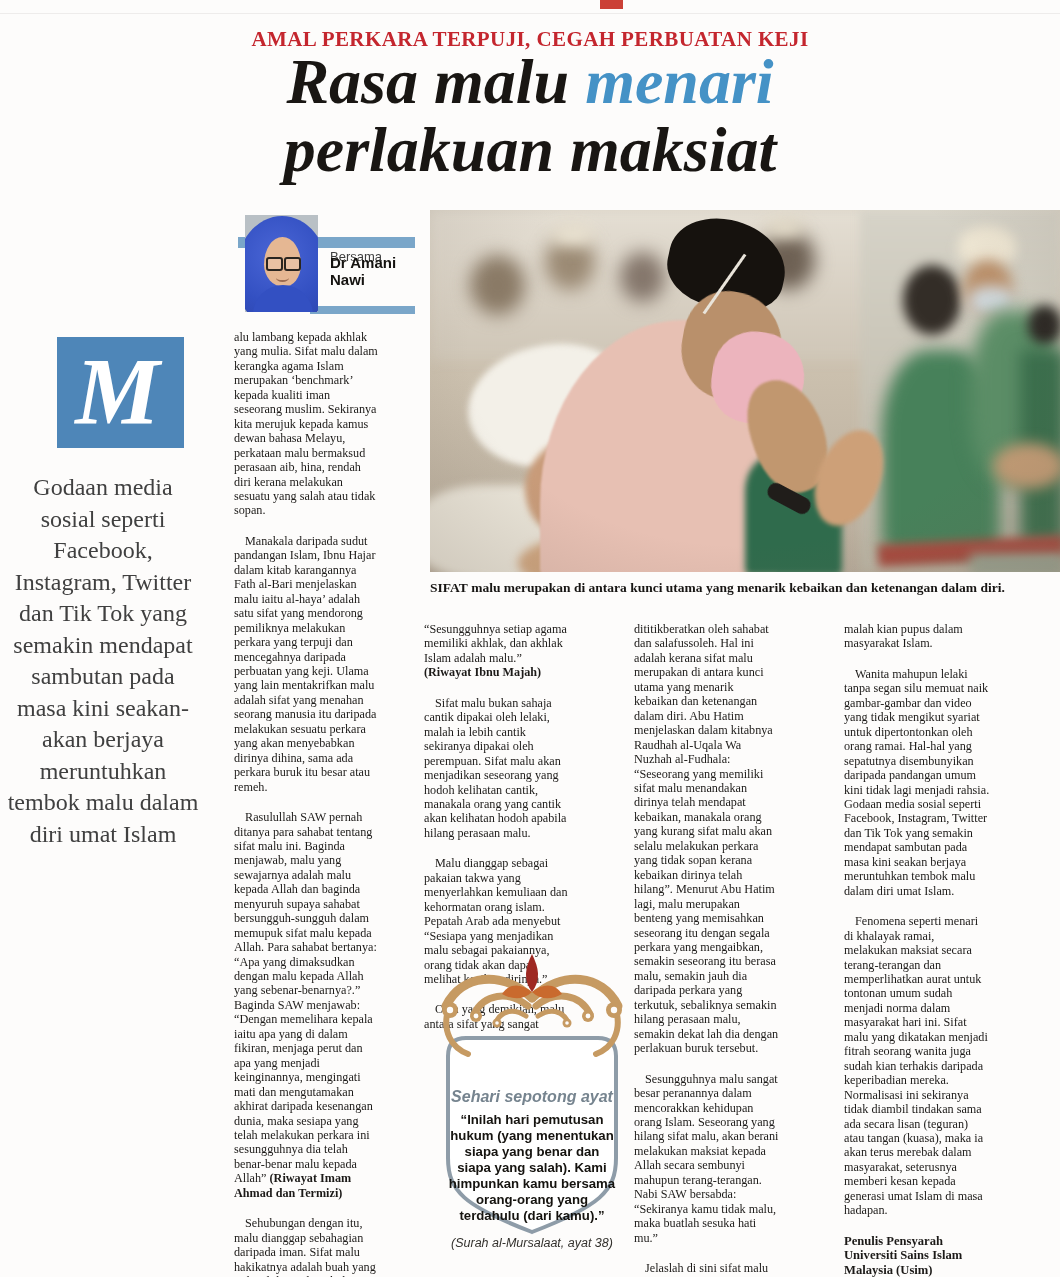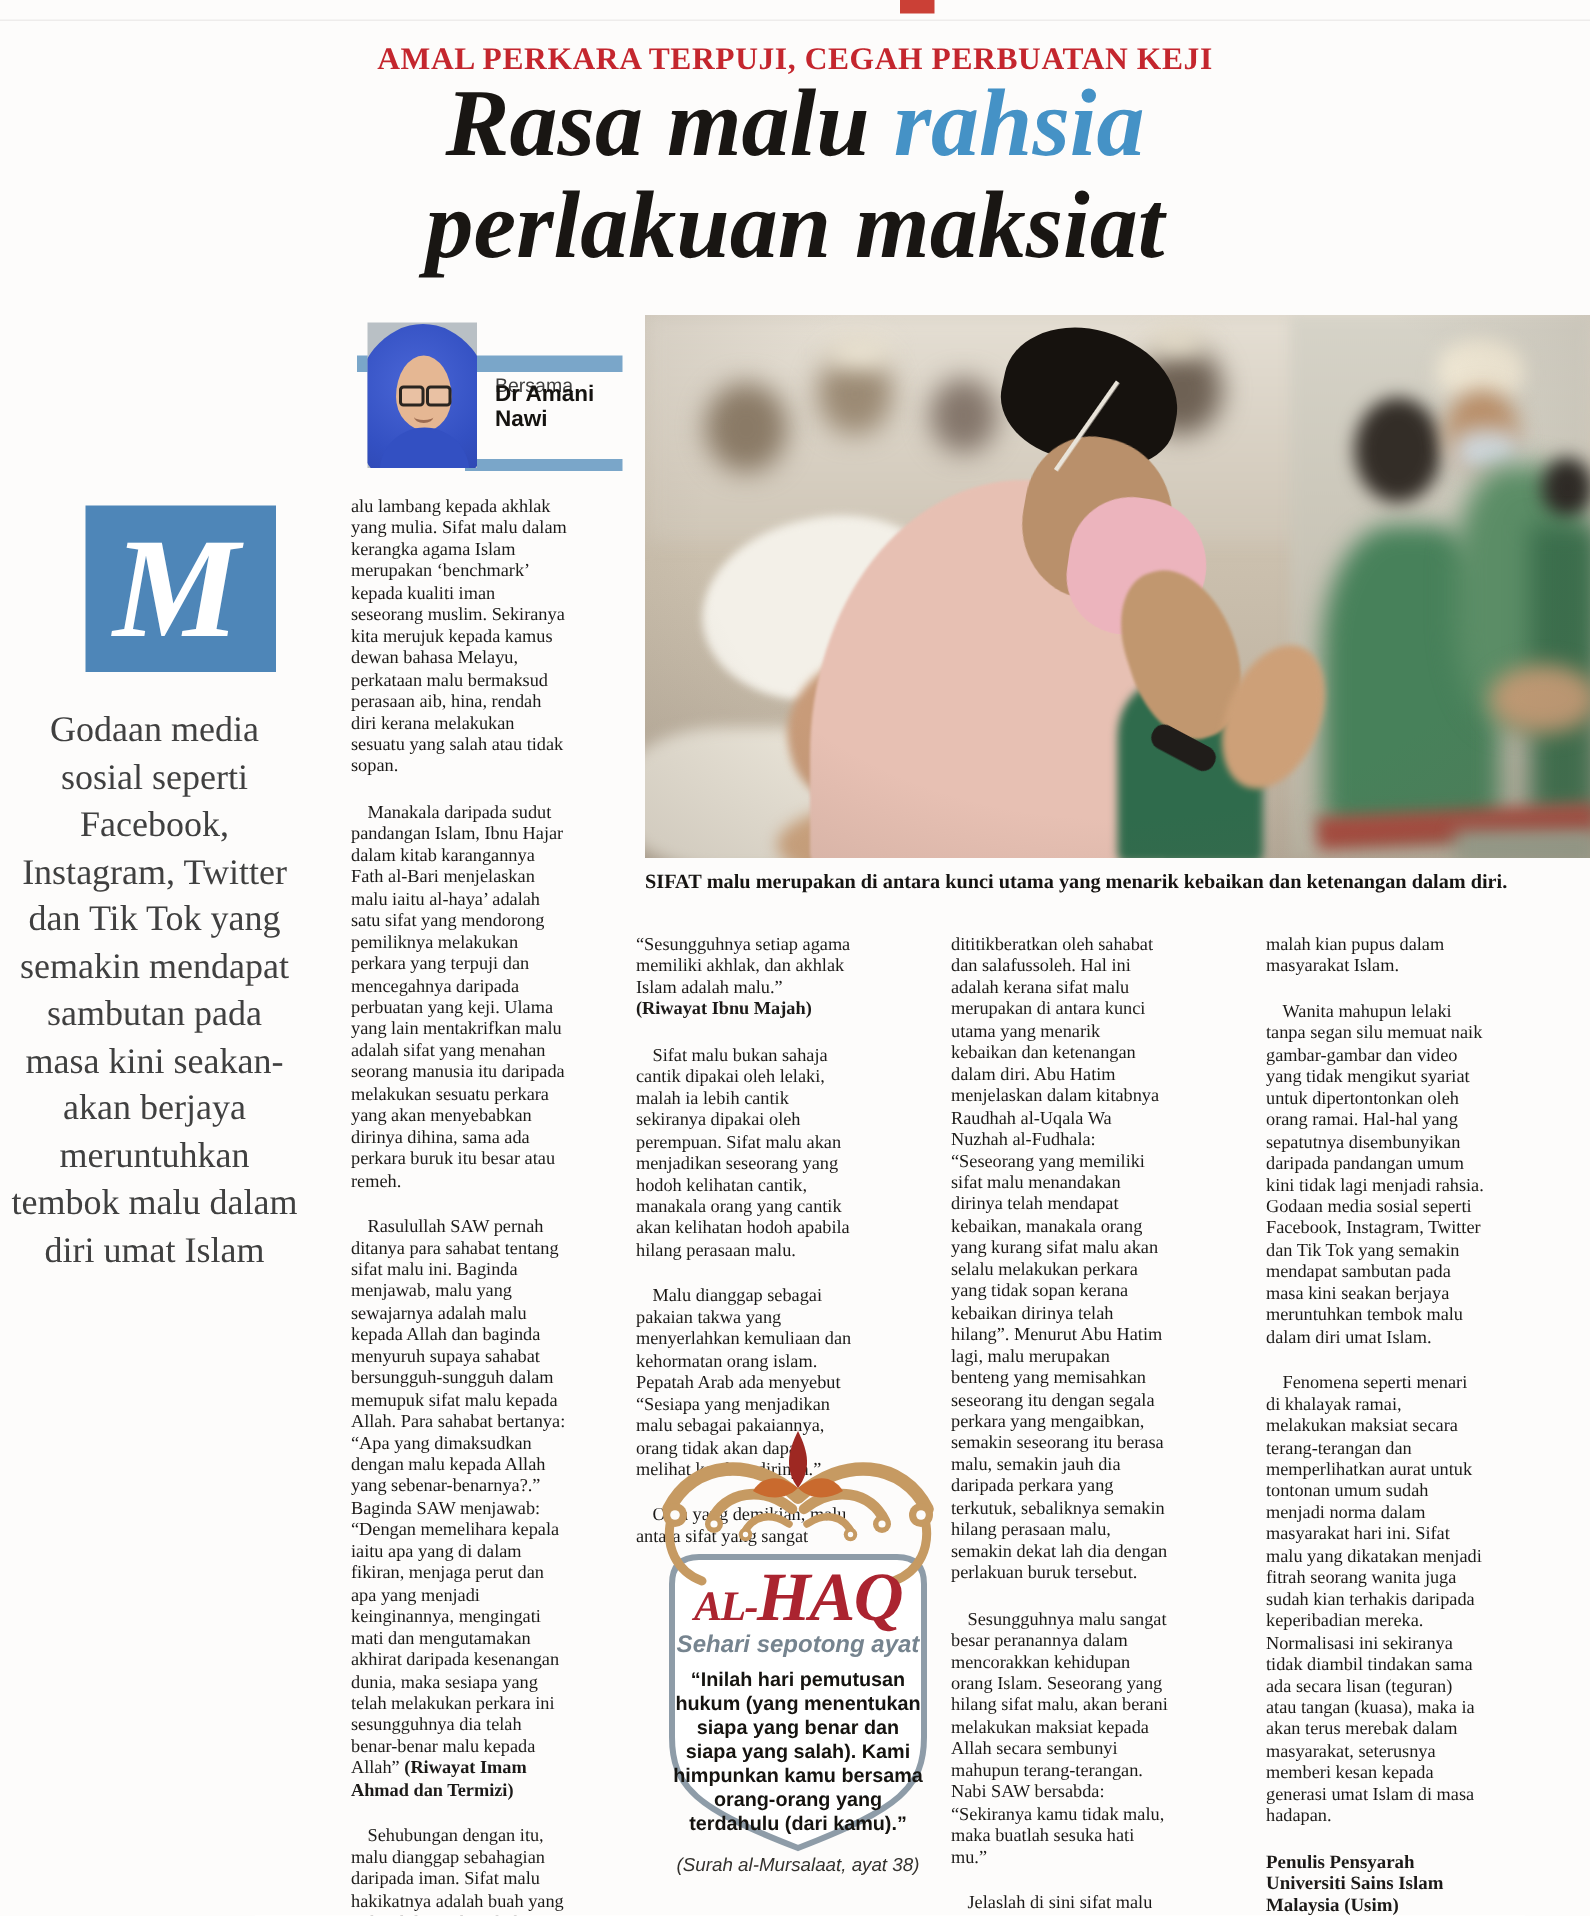--- a/index.html
+++ b/index.html
@@ -113,21 +113,21 @@
 </head>
 <body>
 
 <div class="page">
 
   <div class="edge-mark"></div>
   <div class="fold-line"></div>
 
   <div class="kicker">AMAL PERKARA TERPUJI, CEGAH PERBUATAN KEJI</div>
 
-  <h1 class="headline"><span>Rasa malu </span><span class="blue">rahsia</span><br><span>perlakuan maksiat</span></h1>
+  <h1 class="headline"><span>Rasa malu </span><span class="blue">menari</span><br><span>perlakuan maksiat</span></h1>
 
   <div class="bar bar-top"></div>
   <div class="bar bar-bottom"></div>
   <div class="portrait">
     <div class="hijab"></div>
     <div class="face"></div>
     <div class="lens l"></div>
     <div class="lens r"></div>
     <div class="smile"></div>
     <div class="fold"></div>
@@ -226,19 +226,18 @@
       <circle cx="182" cy="62" r="8" fill="#c69a62"></circle>
         <circle cx="182" cy="62" r="3.2" fill="#fdfcfb"></circle>
       <circle cx="156" cy="68" r="6" fill="#c69a62"></circle>
         <circle cx="156" cy="68" r="2.4" fill="#fdfcfb"></circle>
       <circle cx="135" cy="75" r="4.5" fill="#c69a62"></circle>
         <circle cx="135" cy="75" r="1.8" fill="#fdfcfb"></circle>
       <path d="M100,44 C88,34 76,36 70,46 C80,52 92,52 100,44 Z" fill="#c96a2e"></path>
       <path d="M100,44 C112,34 124,36 130,46 C120,52 108,52 100,44 Z" fill="#c96a2e"></path>
       <path d="M100,6 C93,20 91,32 100,44 C109,32 107,20 100,6 Z" fill="#9e2822"></path>
     </svg>
-    <div class="txt alhaq-title"><span class="sm">AL-</span><span class="lg">HAQ</span></div>
     <div class="txt alhaq-sub">Sehari sepotong ayat</div>
     <div class="txt alhaq-quote">“Inilah hari pemutusan hukum (yang menentukan siapa yang benar dan siapa yang salah). Kami himpunkan kamu bersama orang-orang yang terdahulu (dari kamu).”</div>
     <div class="txt alhaq-src">(Surah al-Mursalaat, ayat 38)</div>
   </div>
 
 </div>
 
 </body></html>

